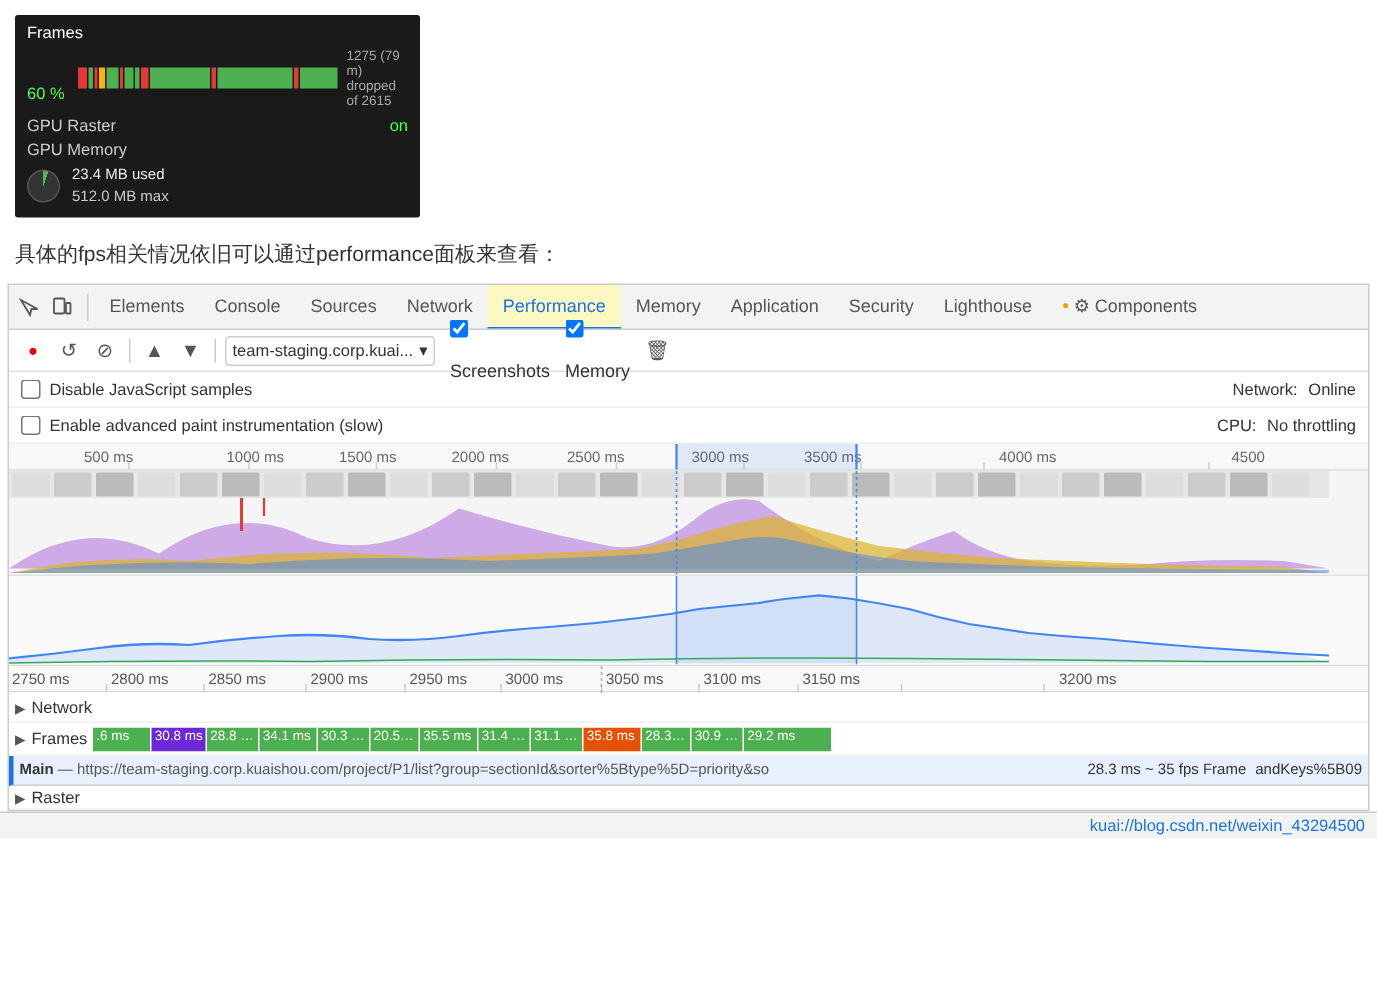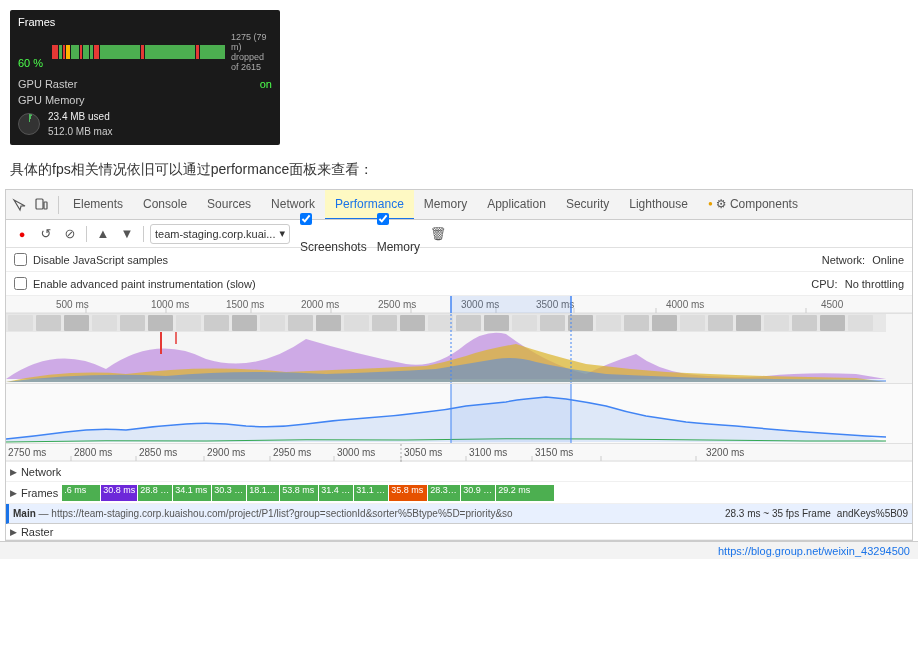--- a/index.html
+++ b/index.html
@@ -704,22 +704,22 @@
 
   <div class="flame-row" style="height:22px; background:#fff;">
     <span style="font-size:9px; color:#555; padding-left:4px; cursor:pointer;">▶</span>
     <span class="flame-row-name">Frames</span>
     <div class="flame-segments" style="gap:1px;">
       <div class="frame-seg" style="background:#4caf50; width:38px;">.6 ms</div>
       <div class="frame-seg" style="background:#6d28d9; width:36px;">30.8 ms</div>
       <div class="frame-seg" style="background:#4caf50; width:34px;">28.8 ms</div>
       <div class="frame-seg" style="background:#4caf50; width:38px;">34.1 ms</div>
       <div class="frame-seg" style="background:#4caf50; width:34px;">30.3 ms</div>
-      <div class="frame-seg" style="background:#4caf50; width:32px;">18.1 ms</div>
-      <div class="frame-seg" style="background:#4caf50; width:38px;">53.8 ms</div>
+      <div class="frame-seg" style="background:#4caf50; width:32px;">20.5 ms</div>
+      <div class="frame-seg" style="background:#4caf50; width:38px;">35.5 ms</div>
       <div class="frame-seg" style="background:#4caf50; width:34px;">31.4 ms</div>
       <div class="frame-seg" style="background:#4caf50; width:34px;">31.1 ms</div>
       <div class="frame-seg" style="background:#e65100; width:38px;">35.8 ms</div>
       <div class="frame-seg" style="background:#4caf50; width:32px;">28.3 ms</div>
       <div class="frame-seg" style="background:#4caf50; width:34px;">30.9 ms</div>
       <div class="frame-seg" style="background:#4caf50; width:58px;">29.2 ms</div>
     </div>
   </div>
 
   <div class="main-url-row">
@@ -732,14 +732,14 @@
   </div>
 
   <div class="flame-row" style="background:#fff; height:16px;">
     <span style="font-size:9px; color:#555; padding-left:4px; cursor:pointer;">▶</span>
     <span class="flame-row-name">Raster</span>
   </div>
 
 </div>
 
 <div class="status-bar">
-  <span>https://blog.group.net/weixin_43294500</span>
+  <span>kuai://blog.csdn.net/weixin_43294500</span>
 </div>
 
 </body></html>

